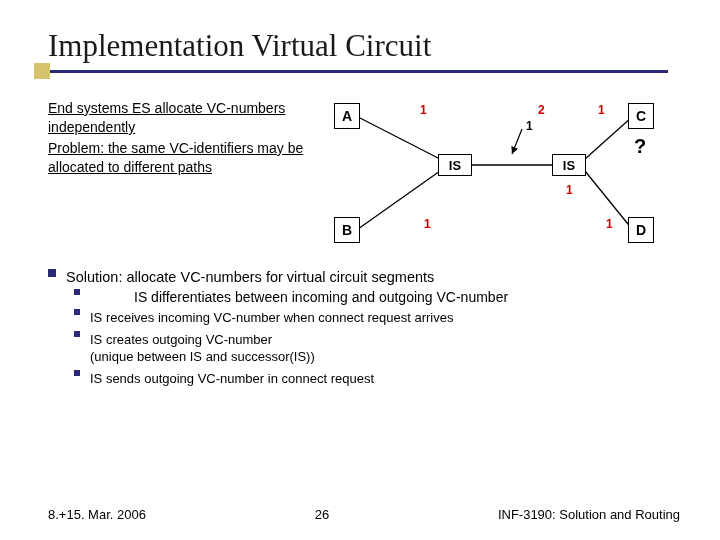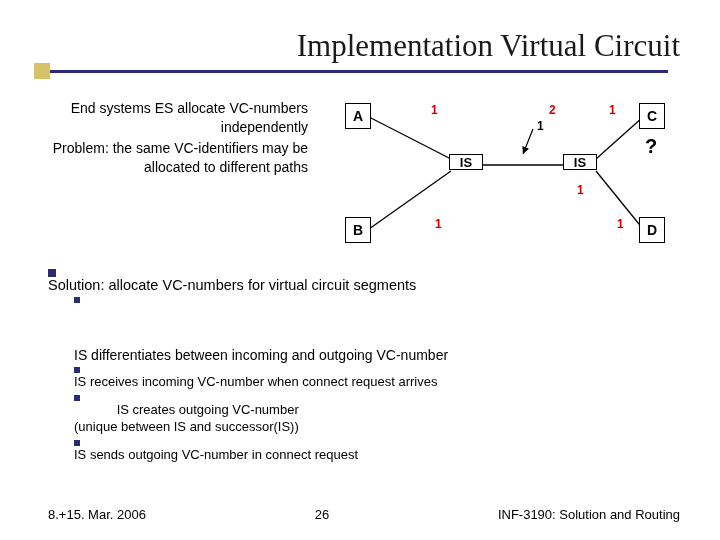--- a/index.html
+++ b/index.html
@@ -9,21 +9,20 @@
     background: #fff;
     font-family: Verdana, Arial, sans-serif;
     position: relative;
     overflow: hidden;
   }
   .slide {
     width: 720px;
     height: 540px;
     position: relative;
     padding: 28px 40px 24px 48px;
-    text-align: right;
   }
   .title {
     font-size: 31px;
     font-family: "Times New Roman", serif;
     font-weight: 400;
     color: #1a1a1a;
     margin-bottom: 6px;
   }
   .title-underline {
     height: 3px;
@@ -35,21 +34,22 @@
     position: absolute;
     left: -14px;
     top: -7px;
     width: 16px;
     height: 16px;
     background: #d6c26a;
   }
   .intro-row {
     display: flex;
     margin-top: 26px;
-    gap: 23px;
+    gap: 12px;
+    text-decoration: underline;
   }
   .intro-text {
     width: 260px;
     font-size: 14px;
     line-height: 1.35;
     color: #000;
   }
   .intro-text p { margin-bottom: 2px; }
   .diagram {
     position: relative;
@@ -61,21 +61,21 @@
     position: absolute;
     border: 1.5px solid #000;
     background: #fff;
     font-weight: bold;
     display: flex;
     align-items: center;
     justify-content: center;
     font-size: 13px;
   }
   .node.big { width: 26px; height: 26px; font-size: 14px; }
-  .node.is { width: 34px; height: 16px; font-weight: bold; }
+  .node.is { width: 34px; height: 22px; font-weight: bold; }
   .dlabel {
     position: absolute;
     font-size: 12px;
     font-weight: bold;
   }
   .dlabel.red { color: #c00; }
   .qmark {
     position: absolute;
     font-size: 20px;
     font-weight: bold;
@@ -96,21 +96,20 @@
     background: #2a2a77;
     margin-right: 10px;
     vertical-align: middle;
     flex-shrink: 0;
   }
   .sq.sm { width: 6px; height: 6px; }
   .bullets > ul > li {
     display: flex;
     align-items: flex-start;
     margin-bottom: 4px;
-    flex-direction: column;
   }
   .bullets > ul > li > .txt { flex: 1; }
   .lvl2 { margin-left: 26px; margin-top: 4px; font-size: 14px; }
   .lvl2 > li { display: flex; margin-bottom: 4px; gap: 44px; }
   .lvl3 { margin-left: 26px; font-size: 13px; }
   .lvl3 > li { display: flex; margin-bottom: 3px; line-height: 1.35; }
   .lvl3 .txt { flex: 1; }
   .footer {
     position: absolute;
     bottom: 18px;

